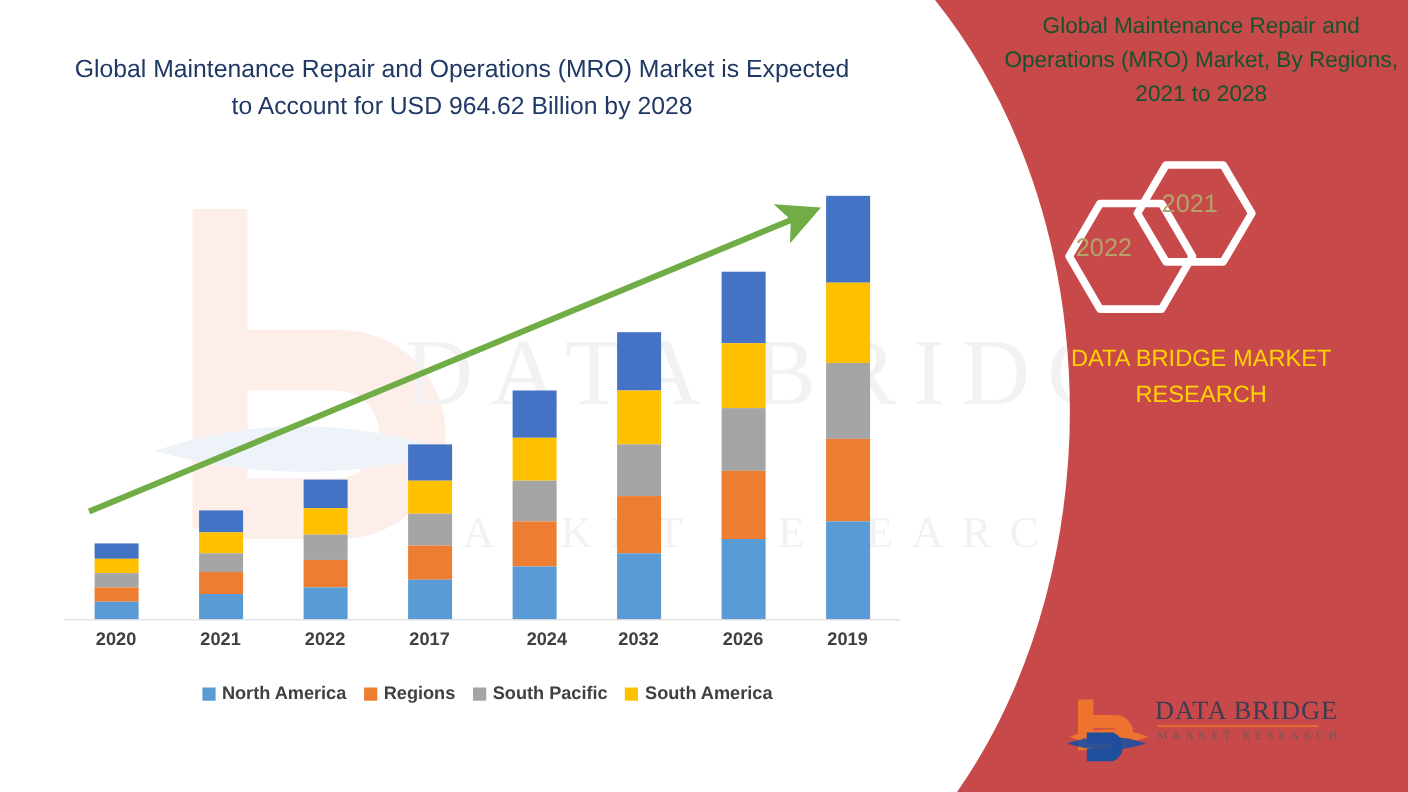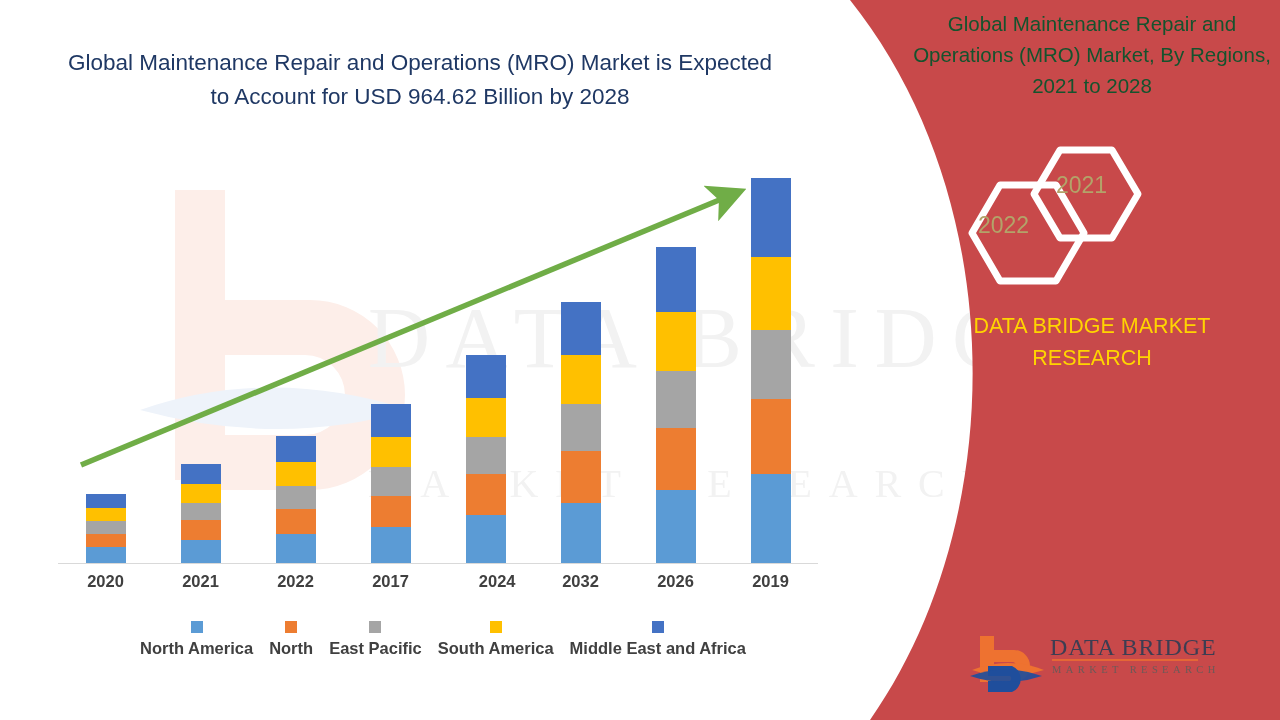--- a/index.html
+++ b/index.html
@@ -121,21 +121,20 @@
     width: 770px;
     display: flex;
     justify-content: center;
     align-items: center;
     gap: 16px;
   }
   .legend-item {
     display: flex;
     align-items: center;
     gap: 6px;
-    flex-direction: column;
   }
   .legend-swatch {
     width: 12px;
     height: 12px;
     display: inline-block;
   }
   .legend-label {
     font-size: 16.5px;
     font-weight: bold;
     color: #404040;
@@ -333,33 +332,29 @@
         <div class="xtick" style="left: 682.5px;">2019</div>
       </div>
 
     <div id="legend">
         <div class="legend-item">
           <span class="legend-swatch" style="background: rgb(91, 155, 213);"></span>
           <span class="legend-label">North America</span>
         </div>
         <div class="legend-item">
           <span class="legend-swatch" style="background: rgb(237, 125, 49);"></span>
-          <span class="legend-label">North</span>
+          <span class="legend-label">Regions</span>
         </div>
         <div class="legend-item">
           <span class="legend-swatch" style="background: rgb(165, 165, 165);"></span>
-          <span class="legend-label">East Pacific</span>
+          <span class="legend-label">South Pacific</span>
         </div>
         <div class="legend-item">
           <span class="legend-swatch" style="background: rgb(255, 192, 0);"></span>
           <span class="legend-label">South America</span>
-        </div>
-        <div class="legend-item">
-          <span class="legend-swatch" style="background: rgb(68, 114, 196);"></span>
-          <span class="legend-label">Middle East and Africa</span>
         </div>
       </div>
   </div>
 
   <svg id="red-panel" viewBox="0 0 1280 720" preserveAspectRatio="none">
     <path d="M850,0 L1280,0 L1280,720 L870,720 C1010,520 1010,200 850,0 Z" fill="#c8494a"></path>
   </svg>
 
   <div id="red-content">
     <div id="panel-title">Global Maintenance Repair and Operations (MRO) Market, By Regions, 2021 to 2028</div>

